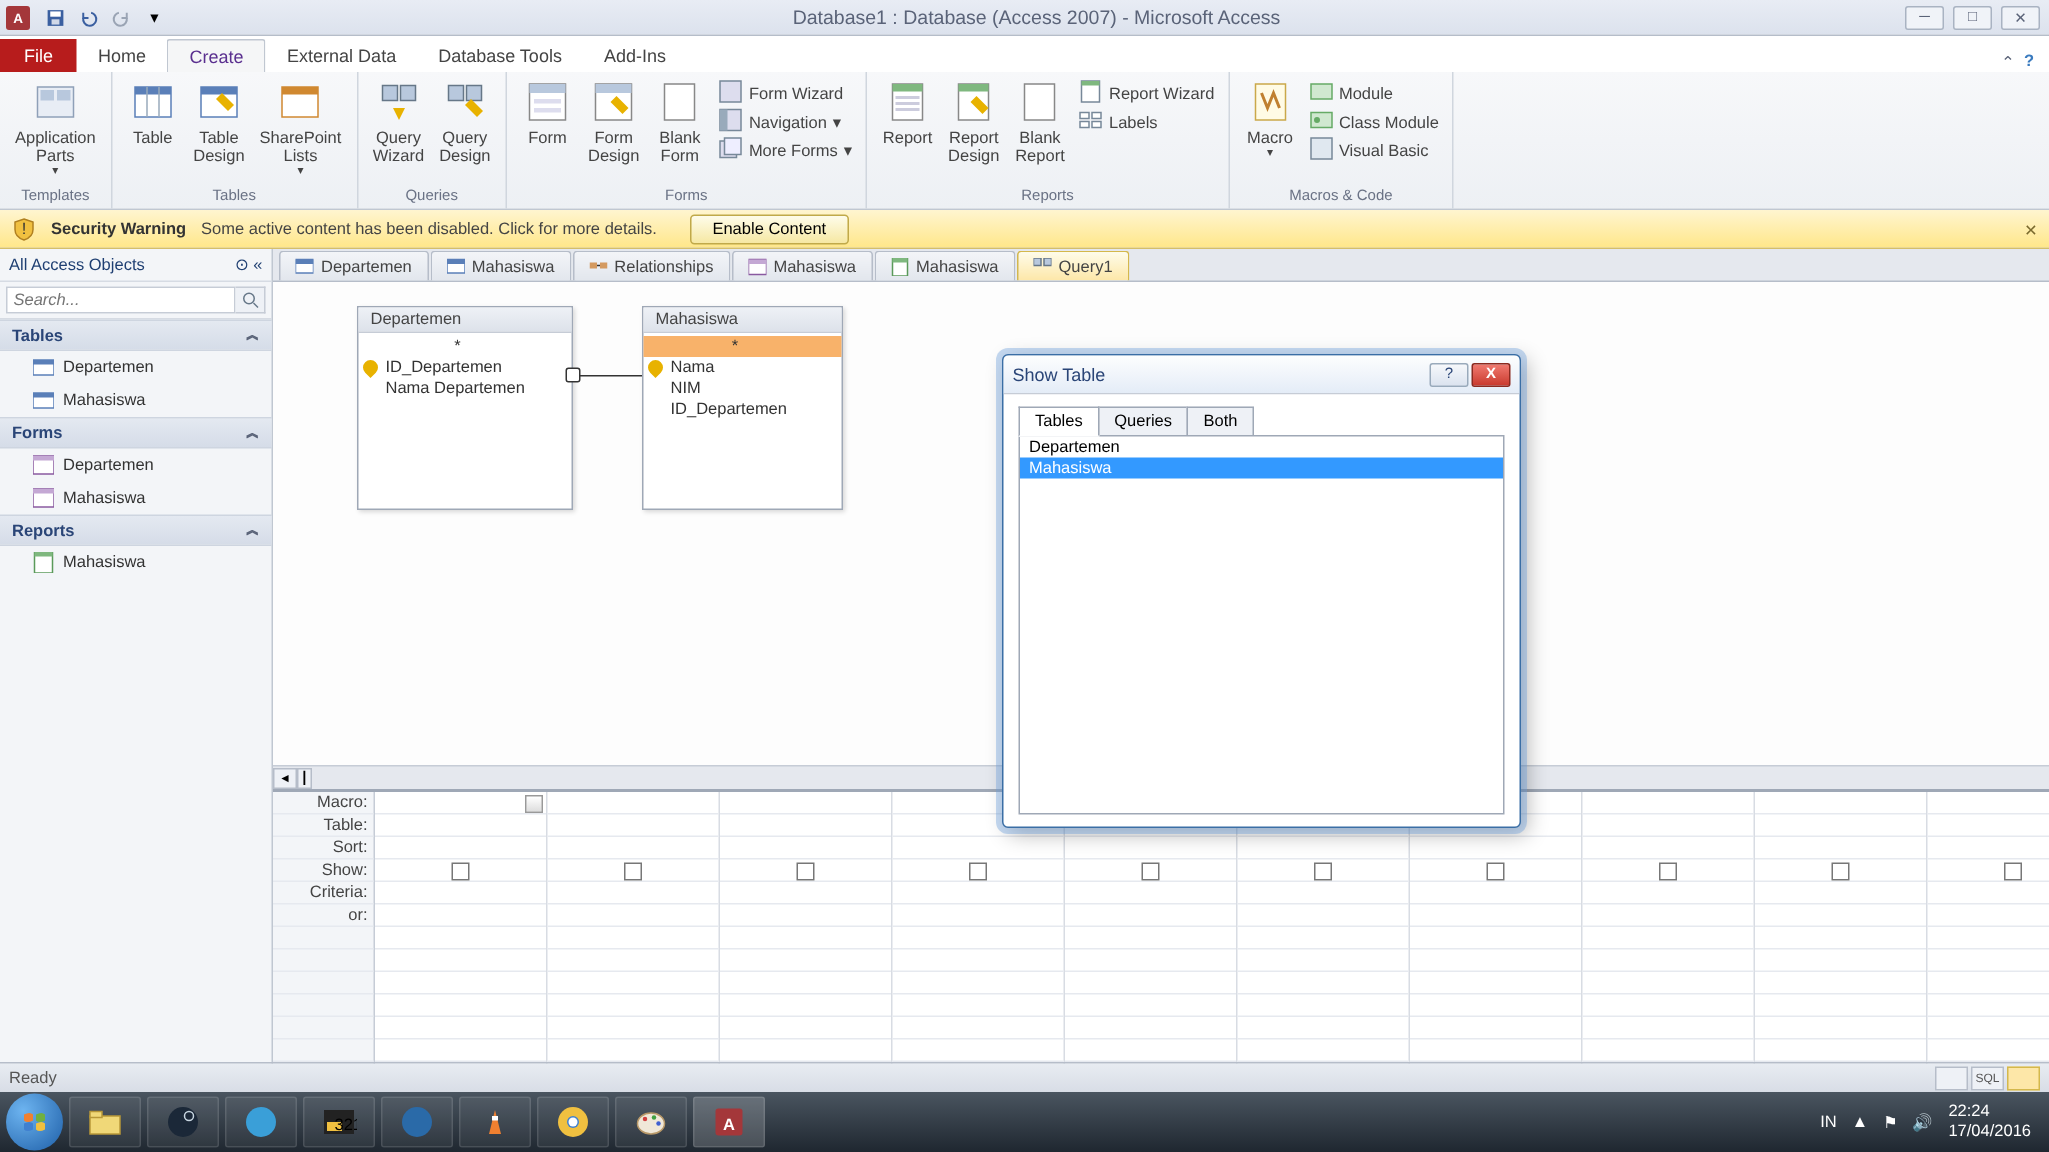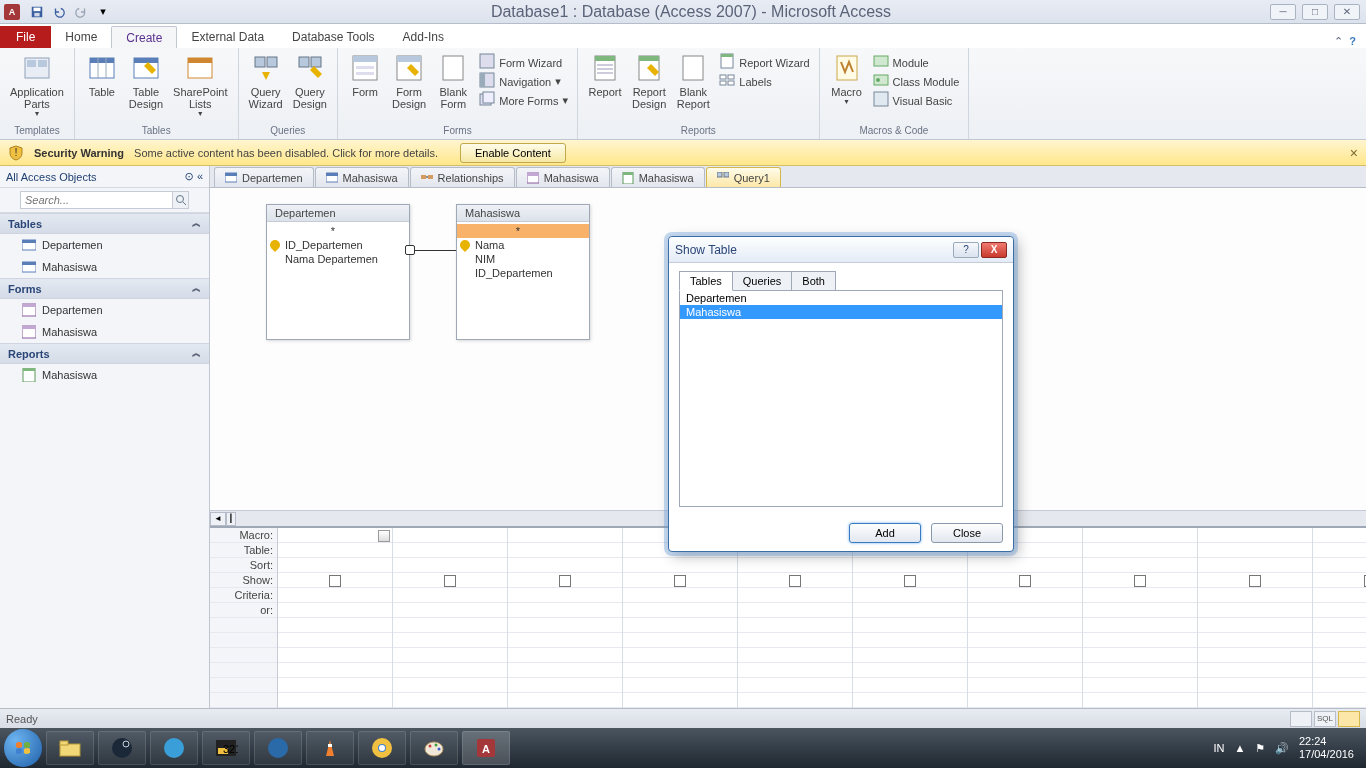--- a/index.html
+++ b/index.html
@@ -2,21 +2,21 @@
 <html><head>
 <meta charset="utf-8">
 <style>
 * { margin: 0; padding: 0; box-sizing: border-box; font-family: "Segoe UI", Tahoma, sans-serif; font-size: 11px; }
 body { background: #fff; width: 1366px; height: 768px; overflow: hidden; position: relative; }
 .title-bar { height: 24px; background: linear-gradient(#e8ecf4, #dce2ed); display: flex; align-items: center; border-bottom: 1px solid #b5bdc9; position: relative; }
 .app-icon { width: 16px; height: 16px; background: #a4373a; margin: 0 4px; border-radius: 2px; display: flex; align-items: center; justify-content: center; color: #fff; font-weight: bold; font-size: 9px; }
 .qat { display: flex; gap: 4px; margin-left: 4px; }
 .qat-btn { width: 18px; height: 18px; display: flex; align-items: center; justify-content: center; cursor: pointer; }
 .qat-btn svg { width: 14px; height: 14px; }
-.title-text { flex: 1; text-align: center; color: #5a6378; font-size: 16px; }
+.title-text { flex: 1; text-align: center; color: #5a6378; font-size: 13px; }
 .win-controls { display: flex; gap: 6px; margin-right: 6px; }
 .win-btn { width: 26px; height: 16px; border: 1px solid #a9b3c2; border-radius: 2px; background: #f0f3f8; display: flex; align-items: center; justify-content: center; cursor: pointer; font-size: 10px; color: #5a6378; }
 .tab-strip { height: 24px; display: flex; align-items: flex-end; background: #fff; padding-left: 0; }
 .file-tab { background: #b71c1c; color: #fff; padding: 4px 16px; height: 22px; display: flex; align-items: center; cursor: pointer; font-size: 12px; }
 .rib-tab { padding: 4px 14px; height: 22px; display: flex; align-items: center; cursor: pointer; color: #444; font-size: 12px; }
 .rib-tab.active { background: #f5f6f7; border: 1px solid #c0c7d1; border-bottom: none; border-radius: 2px 2px 0 0; color: #5a2f8f; }
 .help-area { margin-left: auto; margin-right: 10px; display: flex; gap: 6px; }
 .ribbon { height: 92px; background: linear-gradient(#f7f8fa, #edf0f4); border-bottom: 1px solid #c0c7d1; display: flex; }
 .rib-group { border-right: 1px solid #d0d6de; padding: 2px 6px; display: flex; flex-direction: column; }
 .rib-group-body { flex: 1; display: flex; align-items: flex-start; gap: 2px; }
@@ -30,21 +30,21 @@
 .sec-warning { height: 26px; background: linear-gradient(#fff5d0, #ffe78a); border-bottom: 1px solid #d4be6a; display: flex; align-items: center; padding: 0 8px; gap: 10px; }
 .shield { width: 16px; height: 16px; }
 .sec-warning .bold { font-weight: bold; color: #333; text-align: center; }
 .sec-warning .msg { color: #444; }
 .enable-btn { background: linear-gradient(#fefcea, #f6e8a3); border: 1px solid #c0a94a; padding: 3px 14px; border-radius: 3px; cursor: pointer; margin-left: 12px; }
 .close-x { margin-left: auto; cursor: pointer; font-size: 14px; color: #7a6a2e; }
 .workspace { display: flex; height: 580px; }
 .nav-pane { width: 210px; background: #f3f5f8; border-right: 1px solid #c0c7d1; display: flex; flex-direction: column; }
 .nav-header { padding: 4px 6px; display: flex; align-items: center; color: #1f3f72; font-size: 12px; border-bottom: 1px solid #d6dbe3; }
 .nav-header .dd { margin-left: auto; cursor: pointer; }
-.search-row { padding: 3px 20px; display: flex; border-bottom: 1px solid #d6dbe3; }
+.search-row { padding: 3px 4px; display: flex; border-bottom: 1px solid #d6dbe3; }
 .search-row input { flex: 1; border: 1px solid #c6ccd6; padding: 2px 4px; font-style: italic; color: #888; font-size: 11px; outline: none; }
 .search-btn { width: 20px; border: 1px solid #c6ccd6; border-left: none; background: #eef1f6; display: flex; align-items: center; justify-content: center; cursor: pointer; }
 .nav-cat { background: linear-gradient(#e4e9f1, #d5dce8); padding: 3px 8px; color: #2a4577; font-weight: bold; font-size: 11px; display: flex; align-items: center; border-top: 1px solid #ced5e0; border-bottom: 1px solid #ced5e0; }
 .nav-cat .chev { margin-left: auto; font-size: 9px; color: #5a6378; }
 .nav-item { padding: 4px 8px 4px 22px; display: flex; align-items: center; gap: 6px; cursor: pointer; color: #333; }
 .nav-obj-icon { width: 14px; height: 14px; }
 .main-area { flex: 1; display: flex; flex-direction: column; background: #f5f6f8; position: relative; }
 .doc-tabs { height: 22px; background: #e5e8ee; display: flex; align-items: flex-end; border-bottom: 1px solid #b6bdc9; padding-left: 4px; }
 .doc-tab { height: 20px; background: linear-gradient(#f3f5f8, #e2e6ed); border: 1px solid #b6bdc9; border-bottom: none; border-radius: 3px 3px 0 0; padding: 0 10px; display: flex; align-items: center; gap: 5px; margin-right: 1px; cursor: pointer; font-size: 11px; color: #444; }
 .doc-tab.active { background: linear-gradient(#fefcea, #fde7a8); border-color: #d4b84c; }
@@ -712,24 +712,20 @@
     <div class="dlg-tabs">
       <div class="dlg-tab active">Tables</div>
       <div class="dlg-tab">Queries</div>
       <div class="dlg-tab">Both</div>
     </div>
     <div class="dlg-list">
       <div class="dlg-li">Departemen</div>
       <div class="dlg-li sel">Mahasiswa</div>
     </div>
   </div>
-  <div class="dlg-footer">
-    <button class="primary">Add</button>
-    <button>Close</button>
-  </div>
 </div>
 
 <div class="status-bar">
   <span>Ready</span>
   <div class="status-views">
     <div></div>
     <div style="display:flex;align-items:center;justify-content:center;font-size:8px">SQL</div>
     <div style="background:#fde7a8;border-color:#d4b84c"></div>
   </div>
 </div>

